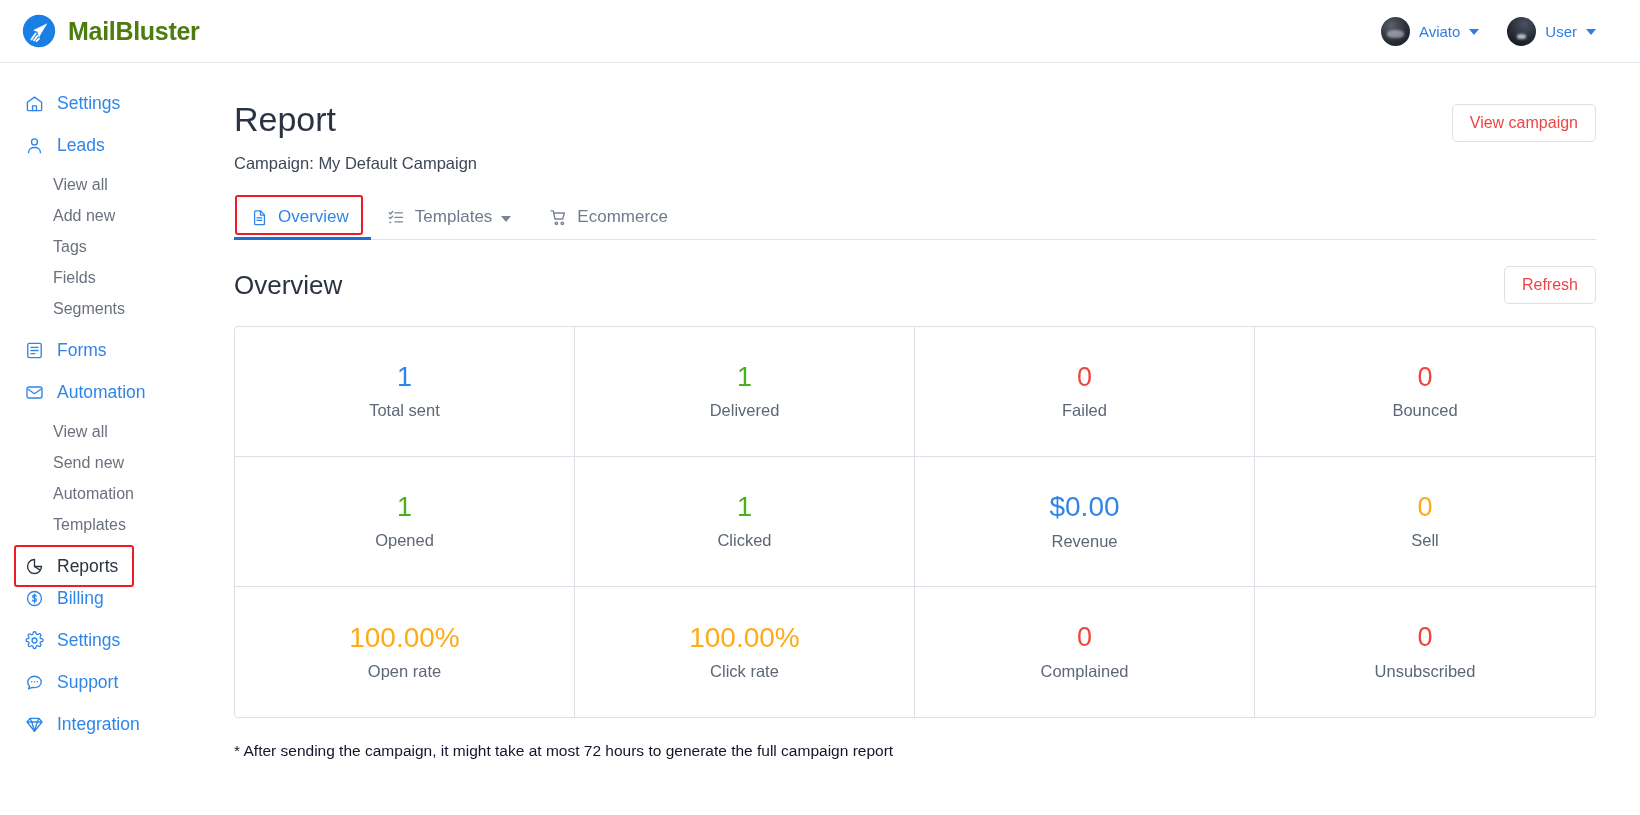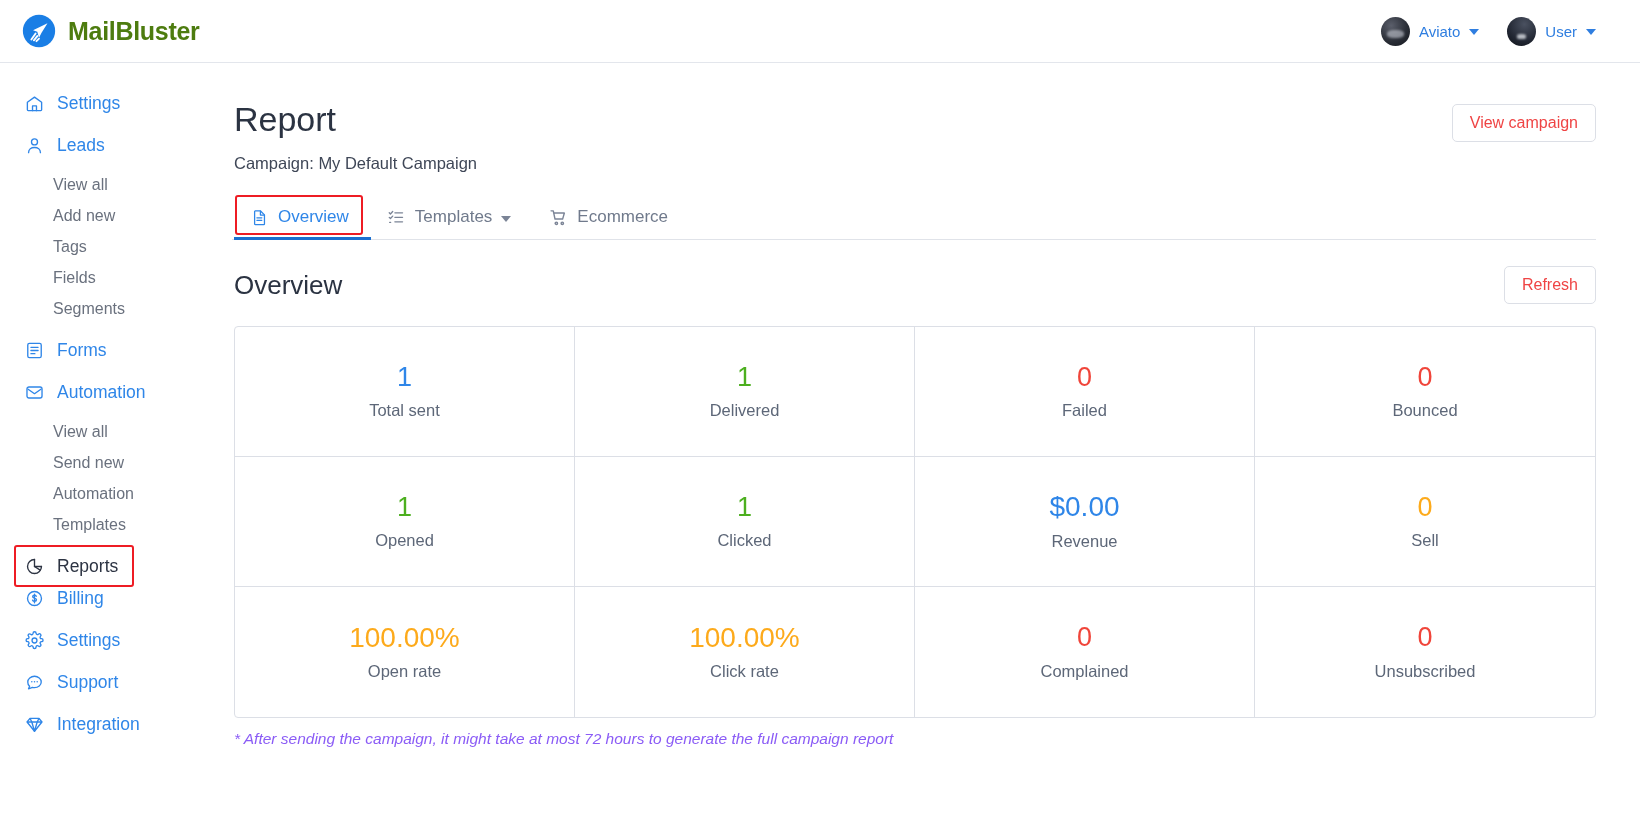--- a/index.html
+++ b/index.html
@@ -132,22 +132,22 @@
     align-items: center; justify-content: center;
     border-right: 1px solid #dcdfe6; border-bottom: 1px solid #dcdfe6;
   }
   .cell:nth-child(4n) { border-right: none; }
   .cell.lastrow { border-bottom: none; }
   .cell-value { font-size: 27px; line-height: 1.1; margin-bottom: 9px; }
   .cell-value.big { font-size: 28px; }
   .cell-label { font-size: 16.5px; color: #5d6778; }
 
   .note {
-    margin-top: 12px; margin-left: 2px;
-    font-size: 15.5px; font-style: italic; color: #8b5cf6;
+    margin-top: 24px; margin-left: 2px;
+    font-size: 15.5px; color: #0f172a;
   }
 </style>
 </head>
 <body>
 
 <div class="app">
 
   <div class="topbar">
     <div class="brand">
       <svg class="brand-logo" viewBox="0 0 40 40">

